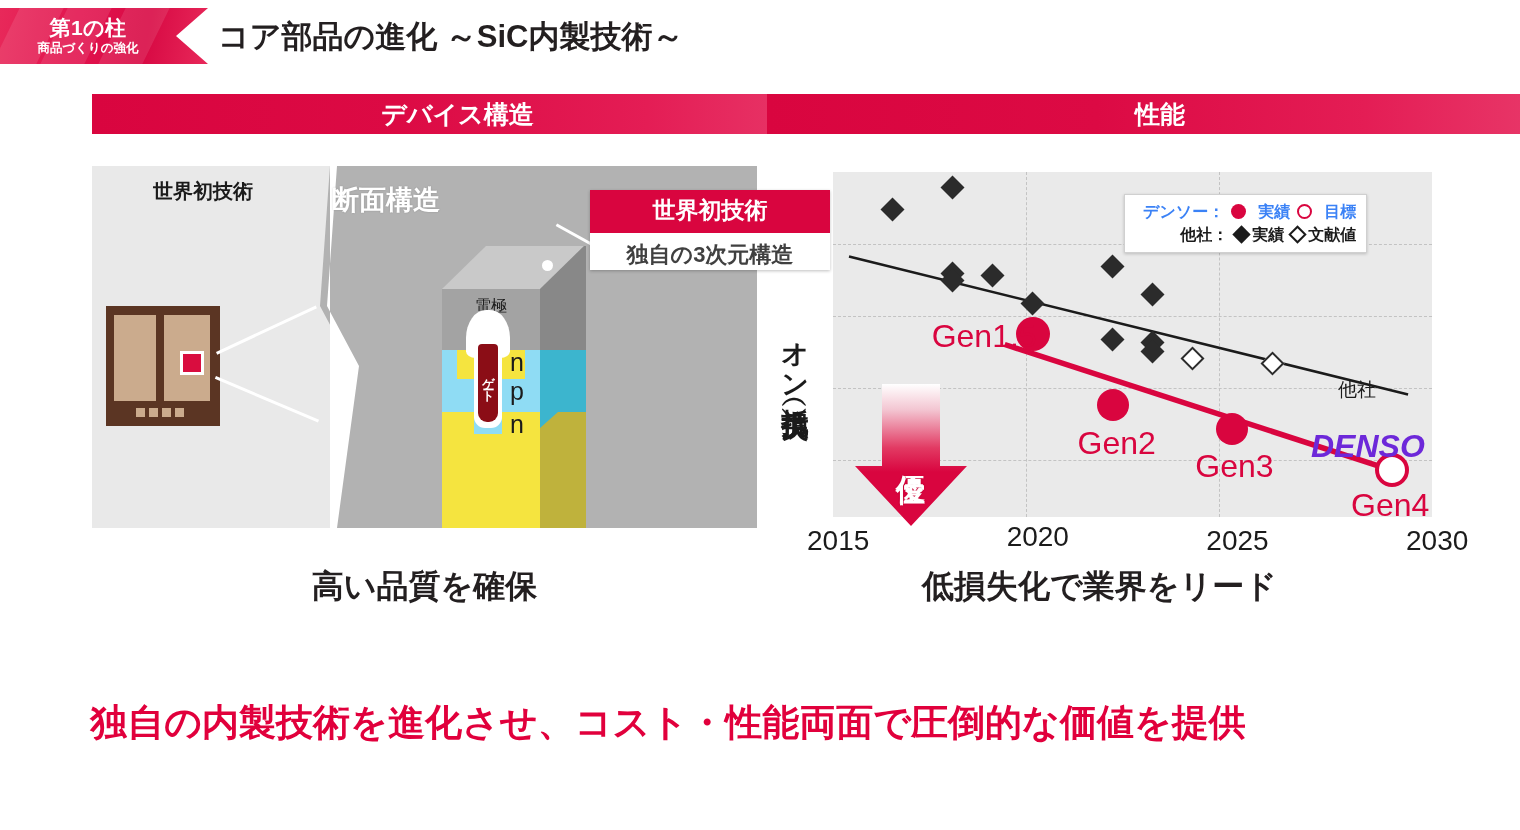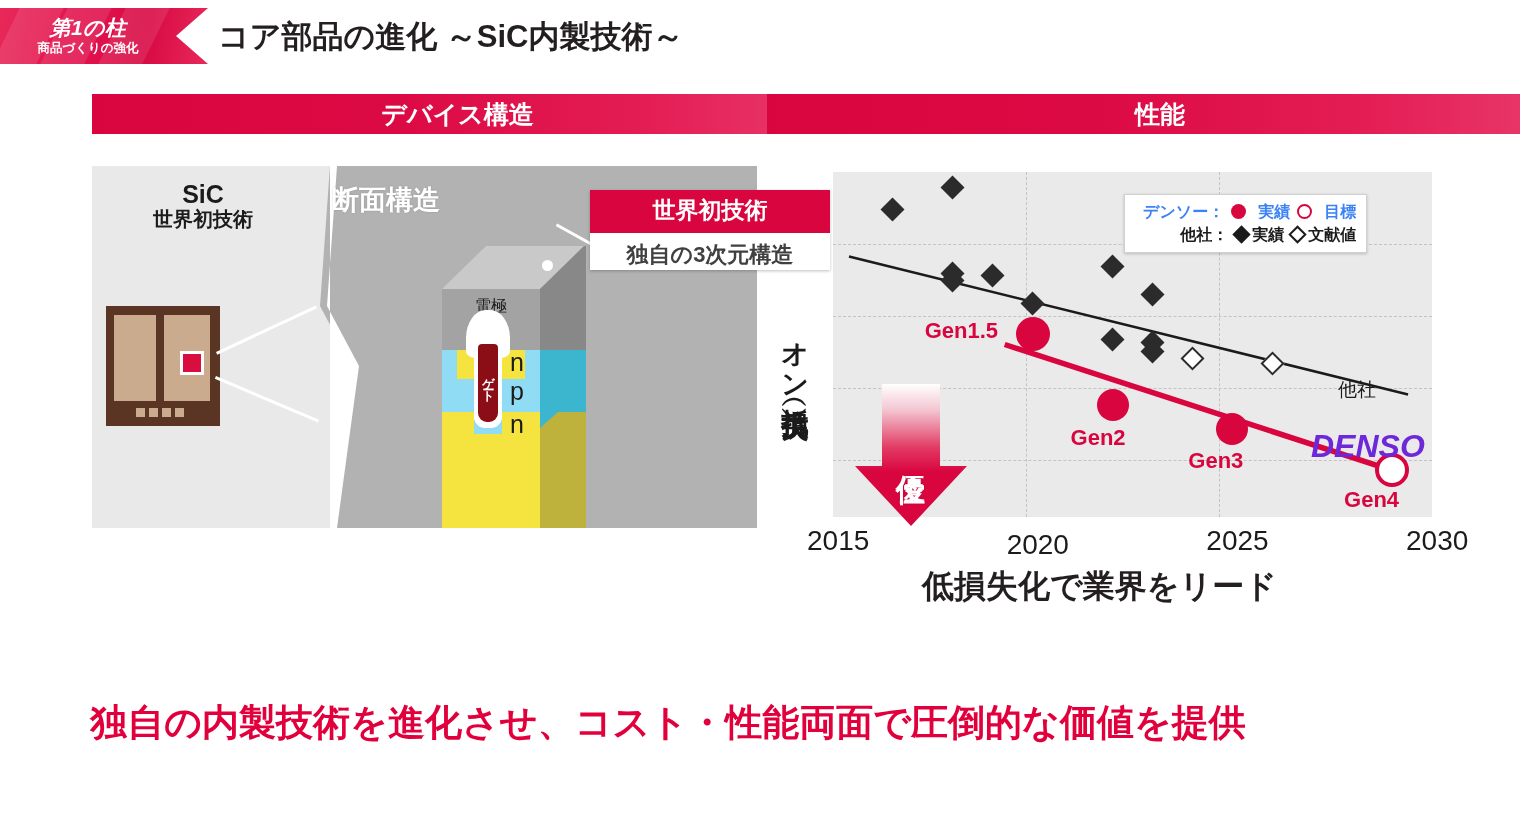--- a/index.html
+++ b/index.html
@@ -21,21 +21,21 @@
     clip-path:polygon(0 0,208px 0,176px 28px,208px 56px,0 56px);
   }
   .ribbon-di{
     position:absolute;top:0;height:56px;width:44px;
     background:rgba(255,255,255,0.10);
     transform:skewX(-26deg);
   }
   .ribbon-txt{position:absolute;left:0;top:0;width:176px;height:56px;
     display:flex;flex-direction:column;align-items:center;justify-content:center;
     color:#fff;line-height:1;}
-  .ribbon-t1{font-size:21px;font-weight:bold;letter-spacing:.5px;font-style:italic;}
+  .ribbon-t1{font-size:21px;font-weight:bold;letter-spacing:.5px;}
   .ribbon-t2{font-size:12.5px;font-weight:bold;margin-top:4px;}
 
   .slide-title{
     position:absolute;left:218px;top:16px;
     font-size:31px;font-weight:bold;color:#231f20;letter-spacing:0px;
   }
 
   
   .sechdr{
     position:absolute;height:40px;
@@ -146,21 +146,21 @@
   .xaxis{position:absolute;left:0;top:355px;width:665px;height:32px;}
   .xt{position:absolute;font-size:28px;color:#1b1b1b;}
 
   .dia{position:absolute;width:17px;height:17px;transform:rotate(45deg);}
   .dia-f{background:#2b2b2b;}
   .dia-o{background:#ffffff;border:2px solid #2b2b2b;box-sizing:border-box;}
   .dot{position:absolute;border-radius:50%;}
   .dot-f{background:#d9053f;}
   .dot-o{background:#ffffff;border:4.5px solid #d9053f;box-sizing:border-box;}
 
-  .genlbl{position:absolute;color:#d9053f;font-size:22px;font-weight:bold;}
+  .genlbl{position:absolute;color:#d9053f;font-size:32px;font-weight:normal;margin-left:7px;}
   .denso{position:absolute;color:#6d28d9;font-size:32px;font-weight:bold;font-style:italic;}
   .tasha{position:absolute;color:#1b1b1b;font-size:19px;}
 
   .legend{position:absolute;background:#fff;border:1px solid #d0d0d0;
     box-shadow:0 1px 3px rgba(0,0,0,.2);padding:5px 10px 6px;}
   .lg-row{display:flex;align-items:center;justify-content:flex-end;
     font-size:16px;font-weight:bold;white-space:nowrap;line-height:1.45;}
   .lg-red{color:#3b82f6;margin-left:8px;}
   .lg-blk{color:#1b1b1b;}
   .mk{display:inline-block;margin:0 4px 0 7px;}
@@ -211,21 +211,20 @@
     <span>性能</span>
   </div>
 
   <div class="dev-panel">
     <div class="dev-left-bg"></div>
     <div class="dev-right-bg"></div>
     <div class="wedge"></div>
     <div class="wedge-b"></div>
 
     <div class="sic-title">
-      <div class="sic-t1">SiC</div>
       <div class="sic-t2">世界初技術</div>
     </div>
 
     <div class="chip">
       <div class="chip-i1"></div>
       <div class="chip-i2"></div>
       <div class="chip-dot" style="left:30px"></div>
       <div class="chip-dot" style="left:43px"></div>
       <div class="chip-dot" style="left:56px"></div>
       <div class="chip-dot" style="left:69px"></div>
@@ -335,22 +334,23 @@
           <span class="mk mk-diaf"></span>
           <span class="lg-blk">実績</span>
           <span class="mk mk-diao"></span>
           <span class="lg-blk">文献値</span>
         </div>
       </div>
     </div>
 
     <div class="xaxis" id="xaxis">
         <div class="xt" style="left: 40px; top: 4px;">2015</div>
-        <div class="xt" style="left: 239.667px; top: 8px;">2020</div>
+        <div class="xt" style="left: 239.667px; top: 0;">2020</div>
         <div class="xt" style="left: 439.333px; top: 4px;">2025</div>
         <div class="xt" style="left: 639px; top: 4px;">2030</div>
       </div>
   </div>
 
+  <div class="caption" id="cap-left">高い品質を確保</div>
   <div class="caption" id="cap-right">低損失化で業界をリード</div>
 
   <div class="footline">独自の内製技術を進化させ、コスト・性能両面で圧倒的な価値を提供</div>
 </div>
 
 </body></html>

